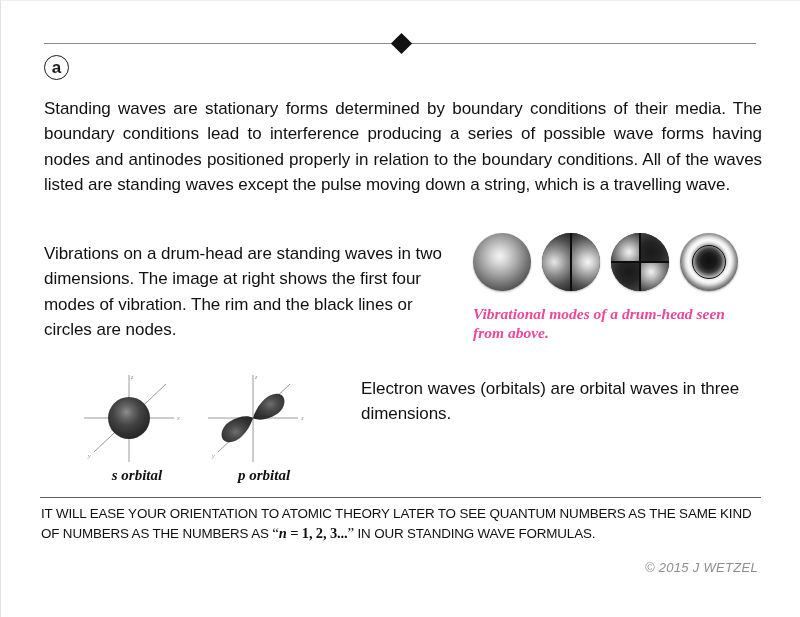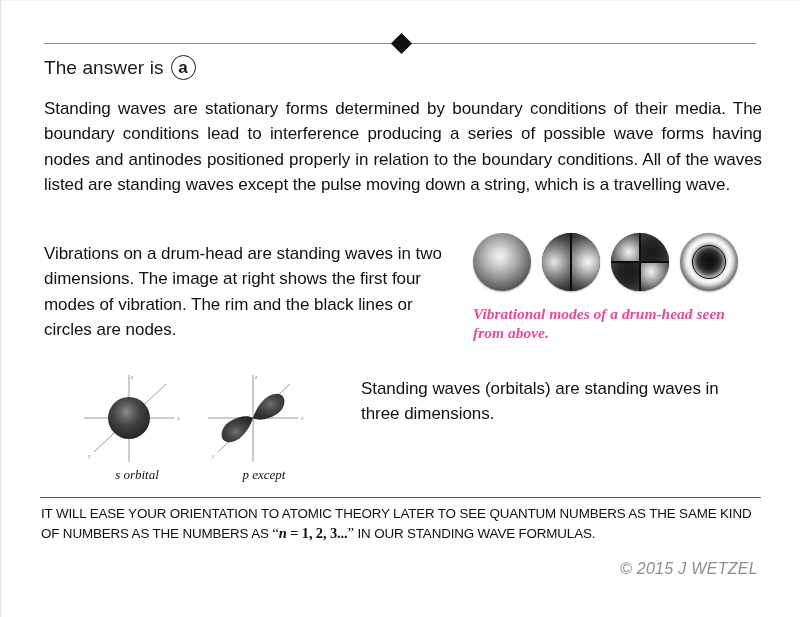--- a/index.html
+++ b/index.html
@@ -222,22 +222,23 @@
   }
   #orbital-s-cell { left: 0; top: 0; }
   #orbital-p-cell { left: 124px; top: 0; }
   .orbital-caption {
     position: absolute;
     top: 95px;
     width: 118px;
     text-align: center;
     font-family: "Liberation Serif", serif;
     font-style: italic;
-    font-size: 13px;
+    font-size: 15px;
     color: #111111;
+    font-weight: bold;
   }
   #orbital-s-caption { left: 8px; }
   #orbital-p-caption { left: 135px; }
 
   
   #bottom-rule {
     position: absolute;
     left: 40px;
     top: 497px;
     width: 721px;
@@ -267,39 +268,38 @@
     font-size: 14.5px;
     margin-top: 48px;
   }
 
   #copyright {
     position: absolute;
     right: 42px;
     top: 560px;
     font-family: "Liberation Sans", sans-serif;
     font-style: italic;
-    font-size: 16px;
+    font-size: 13px;
     color: #8e8e8e;
     letter-spacing: 0.3px;
   }
 </style>
 </head>
 <body>
 
 <div id="page">
 
   <div id="page-edge"></div>
 
   <div id="top-rule-wrap">
     <div id="top-rule"></div>
     <div id="top-diamond"></div>
   </div>
 
   <div id="answer-line">
-    <span>The answer is</span>
     <span id="answer-badge">a</span>
   </div>
 
   <div class="body-par" id="par-main">Standing waves are stationary forms determined by boundary conditions of their media.  The boundary conditions lead to interference producing a series of possible wave forms having nodes and antinodes positioned properly in relation to the boundary conditions.  All of the waves listed are standing waves except the pulse moving down a string, which is a travelling wave.</div>
 
   <div class="body-par" id="par-drum">Vibrations on a drum-head are standing waves in two dimensions.  The image at right shows the first four modes of vibration.  The rim and the black lines or circles are nodes.</div>
 
   <div id="drum-figure">
     <div id="drum-modes">
 
@@ -321,21 +321,21 @@
       </div>
 
       <div class="drum-mode" id="drum-mode-4">
         <div class="ring-node"></div>
       </div>
 
     </div>
     <div id="drum-caption">Vibrational modes of a drum-head seen from above.</div>
   </div>
 
-  <div class="body-par" id="par-electron">Standing waves (orbitals) are standing waves in three dimensions.</div>
+  <div class="body-par" id="par-electron">Electron waves (orbitals) are orbital waves in three dimensions.</div>
 
   <div id="orbitals-figure">
 
     <div class="orbital-cell" id="orbital-s-cell">
       <svg width="118" height="100" viewBox="0 0 118 100">
         <defs>
           <radialGradient id="sphereGrad" cx="44%" cy="36%" r="68%">
             <stop offset="0%" stop-color="#8e8e8e"></stop>
             <stop offset="22%" stop-color="#666666"></stop>
             <stop offset="48%" stop-color="#434343"></stop>
@@ -380,21 +380,21 @@
         <path d="M59,46 C64,30 76,20 85,22 C93,24 92,36 83,42 C74,48 64,49 59,46 Z" fill="url(#lobeGradA)"></path>
         <path d="M59,46 C54,62 42,72 33,70 C25,68 26,56 35,50 C44,44 54,43 59,46 Z" fill="url(#lobeGradB)"></path>
 
         <text x="107" y="48" font-family="Liberation Serif, serif" font-style="italic" font-size="6" fill="#8f8f8f">x</text>
         <text x="18" y="86" font-family="Liberation Serif, serif" font-style="italic" font-size="6" fill="#8f8f8f">y</text>
         <text x="61" y="7" font-family="Liberation Serif, serif" font-style="italic" font-size="6" fill="#8f8f8f">z</text>
       </svg>
     </div>
 
     <div class="orbital-caption" id="orbital-s-caption">s orbital</div>
-    <div class="orbital-caption" id="orbital-p-caption">p except</div>
+    <div class="orbital-caption" id="orbital-p-caption">p orbital</div>
   </div>
 
   <div id="bottom-rule"></div>
 
   <div id="bottom-note">
     <span>IT WILL EASE YOUR ORIENTATION TO ATOMIC THEORY LATER TO SEE QUANTUM NUMBERS AS THE SAME KIND OF NUMBERS AS THE NUMBERS AS </span><span class="qmark">“</span><span class="nsym">n</span><span class="nvals"> = 1, 2, 3...</span><span class="qmark">”</span><span> IN OUR STANDING WAVE FORMULAS.</span>
   </div>
 
   <div id="copyright">© 2015 J WETZEL</div>
 

